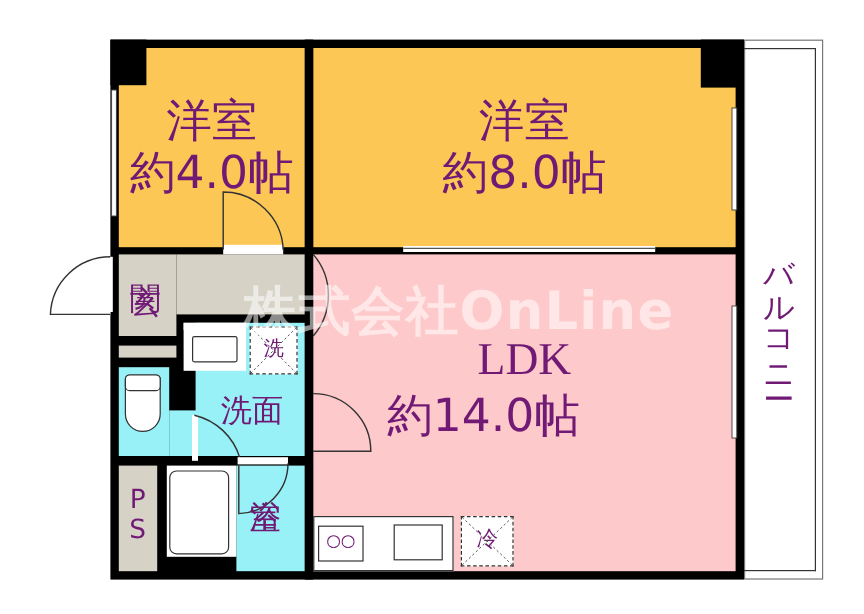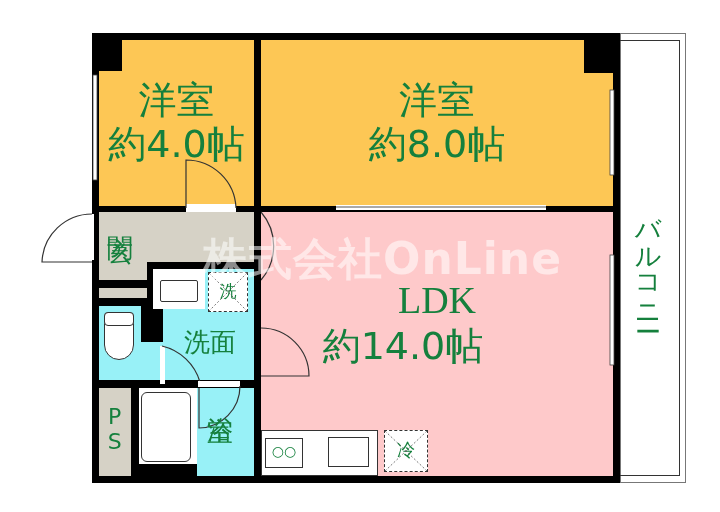--- a/index.html
+++ b/index.html
@@ -4,21 +4,21 @@
 <style>
   html,body{margin:0;padding:0;background:#fff;}
   body{width:720px;height:512px;position:relative;overflow:hidden;font-family:"DejaVu Sans","Liberation Sans",sans-serif;}
   .abs{position:absolute;box-sizing:border-box;}
   .wall{background:#000;}
   .room-yellow{background:#fdc755;}
   .room-pink{background:#fec9ca;}
   .room-cyan{background:#98f1f7;}
   .room-gray{background:#d6d2c6;}
   .white{background:#fff;}
-  .lbl{position:absolute;color:#15803d;text-align:center;line-height:1.1;white-space:nowrap;}
+  .lbl{position:absolute;color:#701a75;text-align:center;line-height:1.1;white-space:nowrap;}
   .big{font-size:38px;}
   .mid{font-size:26px;}
   .vert{writing-mode:vertical-rl;text-orientation:upright;}
   .dashbox{border:1.5px dashed #333;background:#fff;}
   .watermark{position:absolute;color:rgba(255,255,255,0.55);font-weight:bold;font-size:44px;white-space:nowrap;letter-spacing:1px;}
   svg{position:absolute;left:0;top:0;}
 </style>
 </head>
 <body>
 

